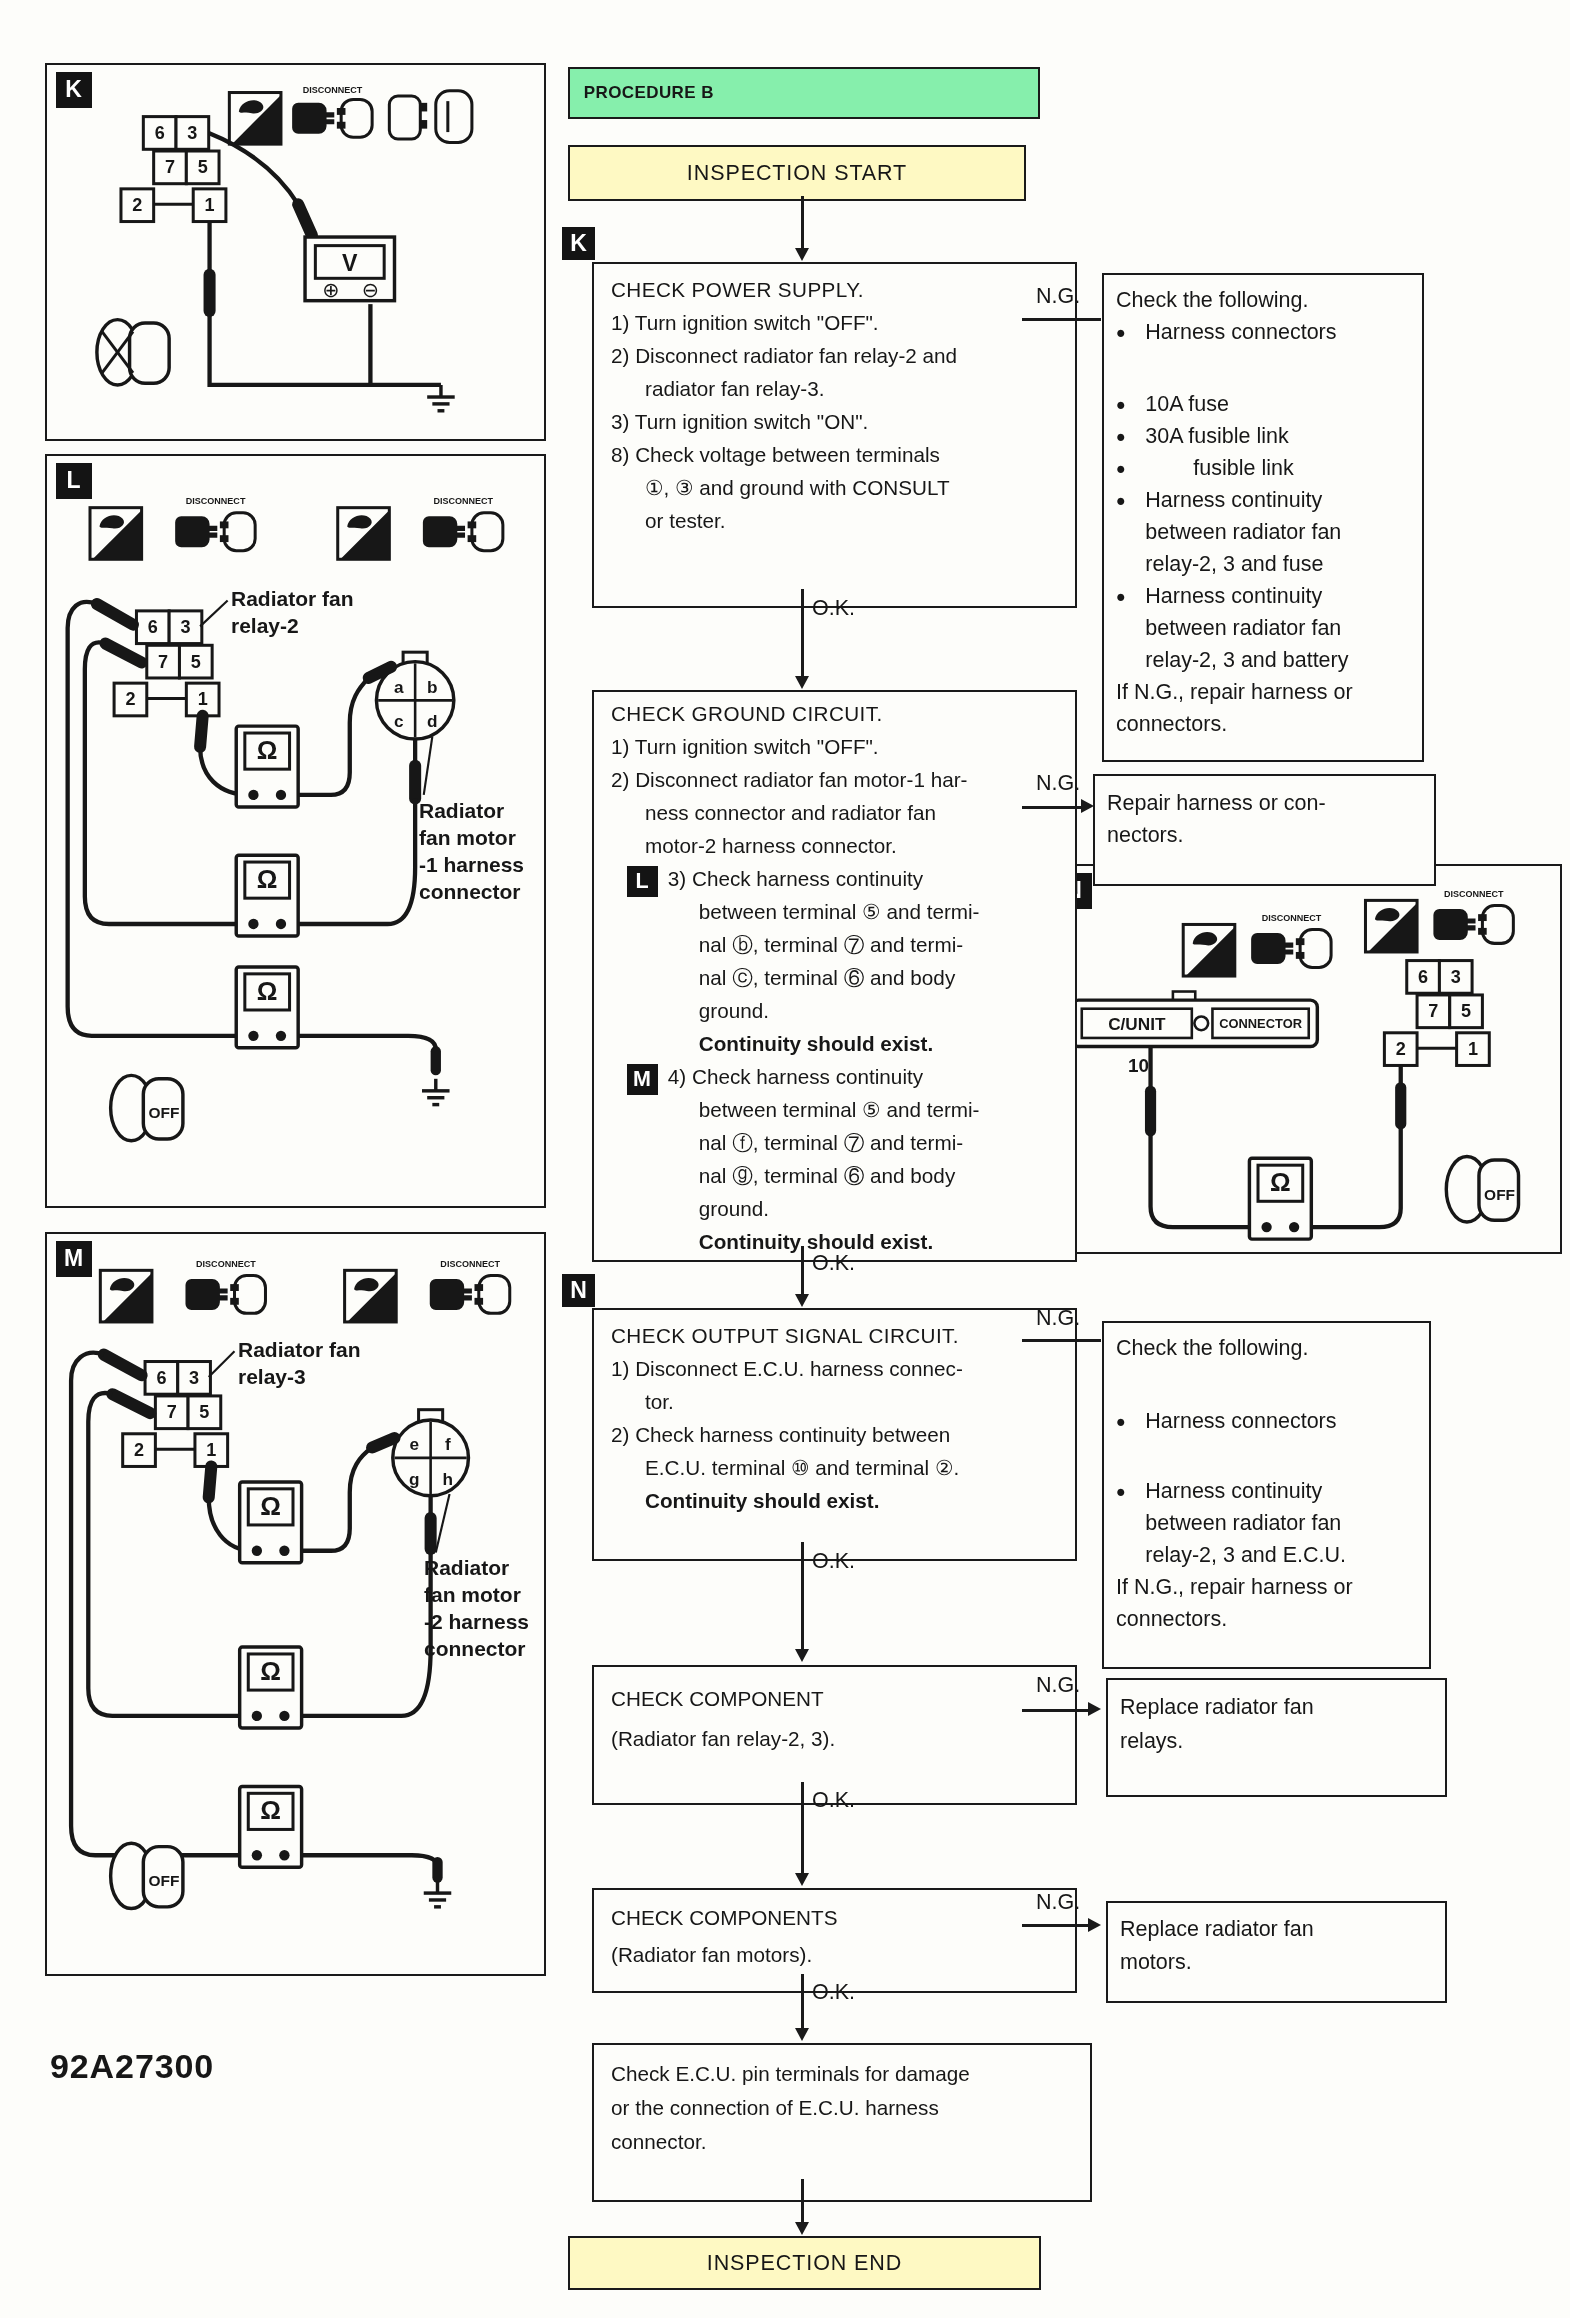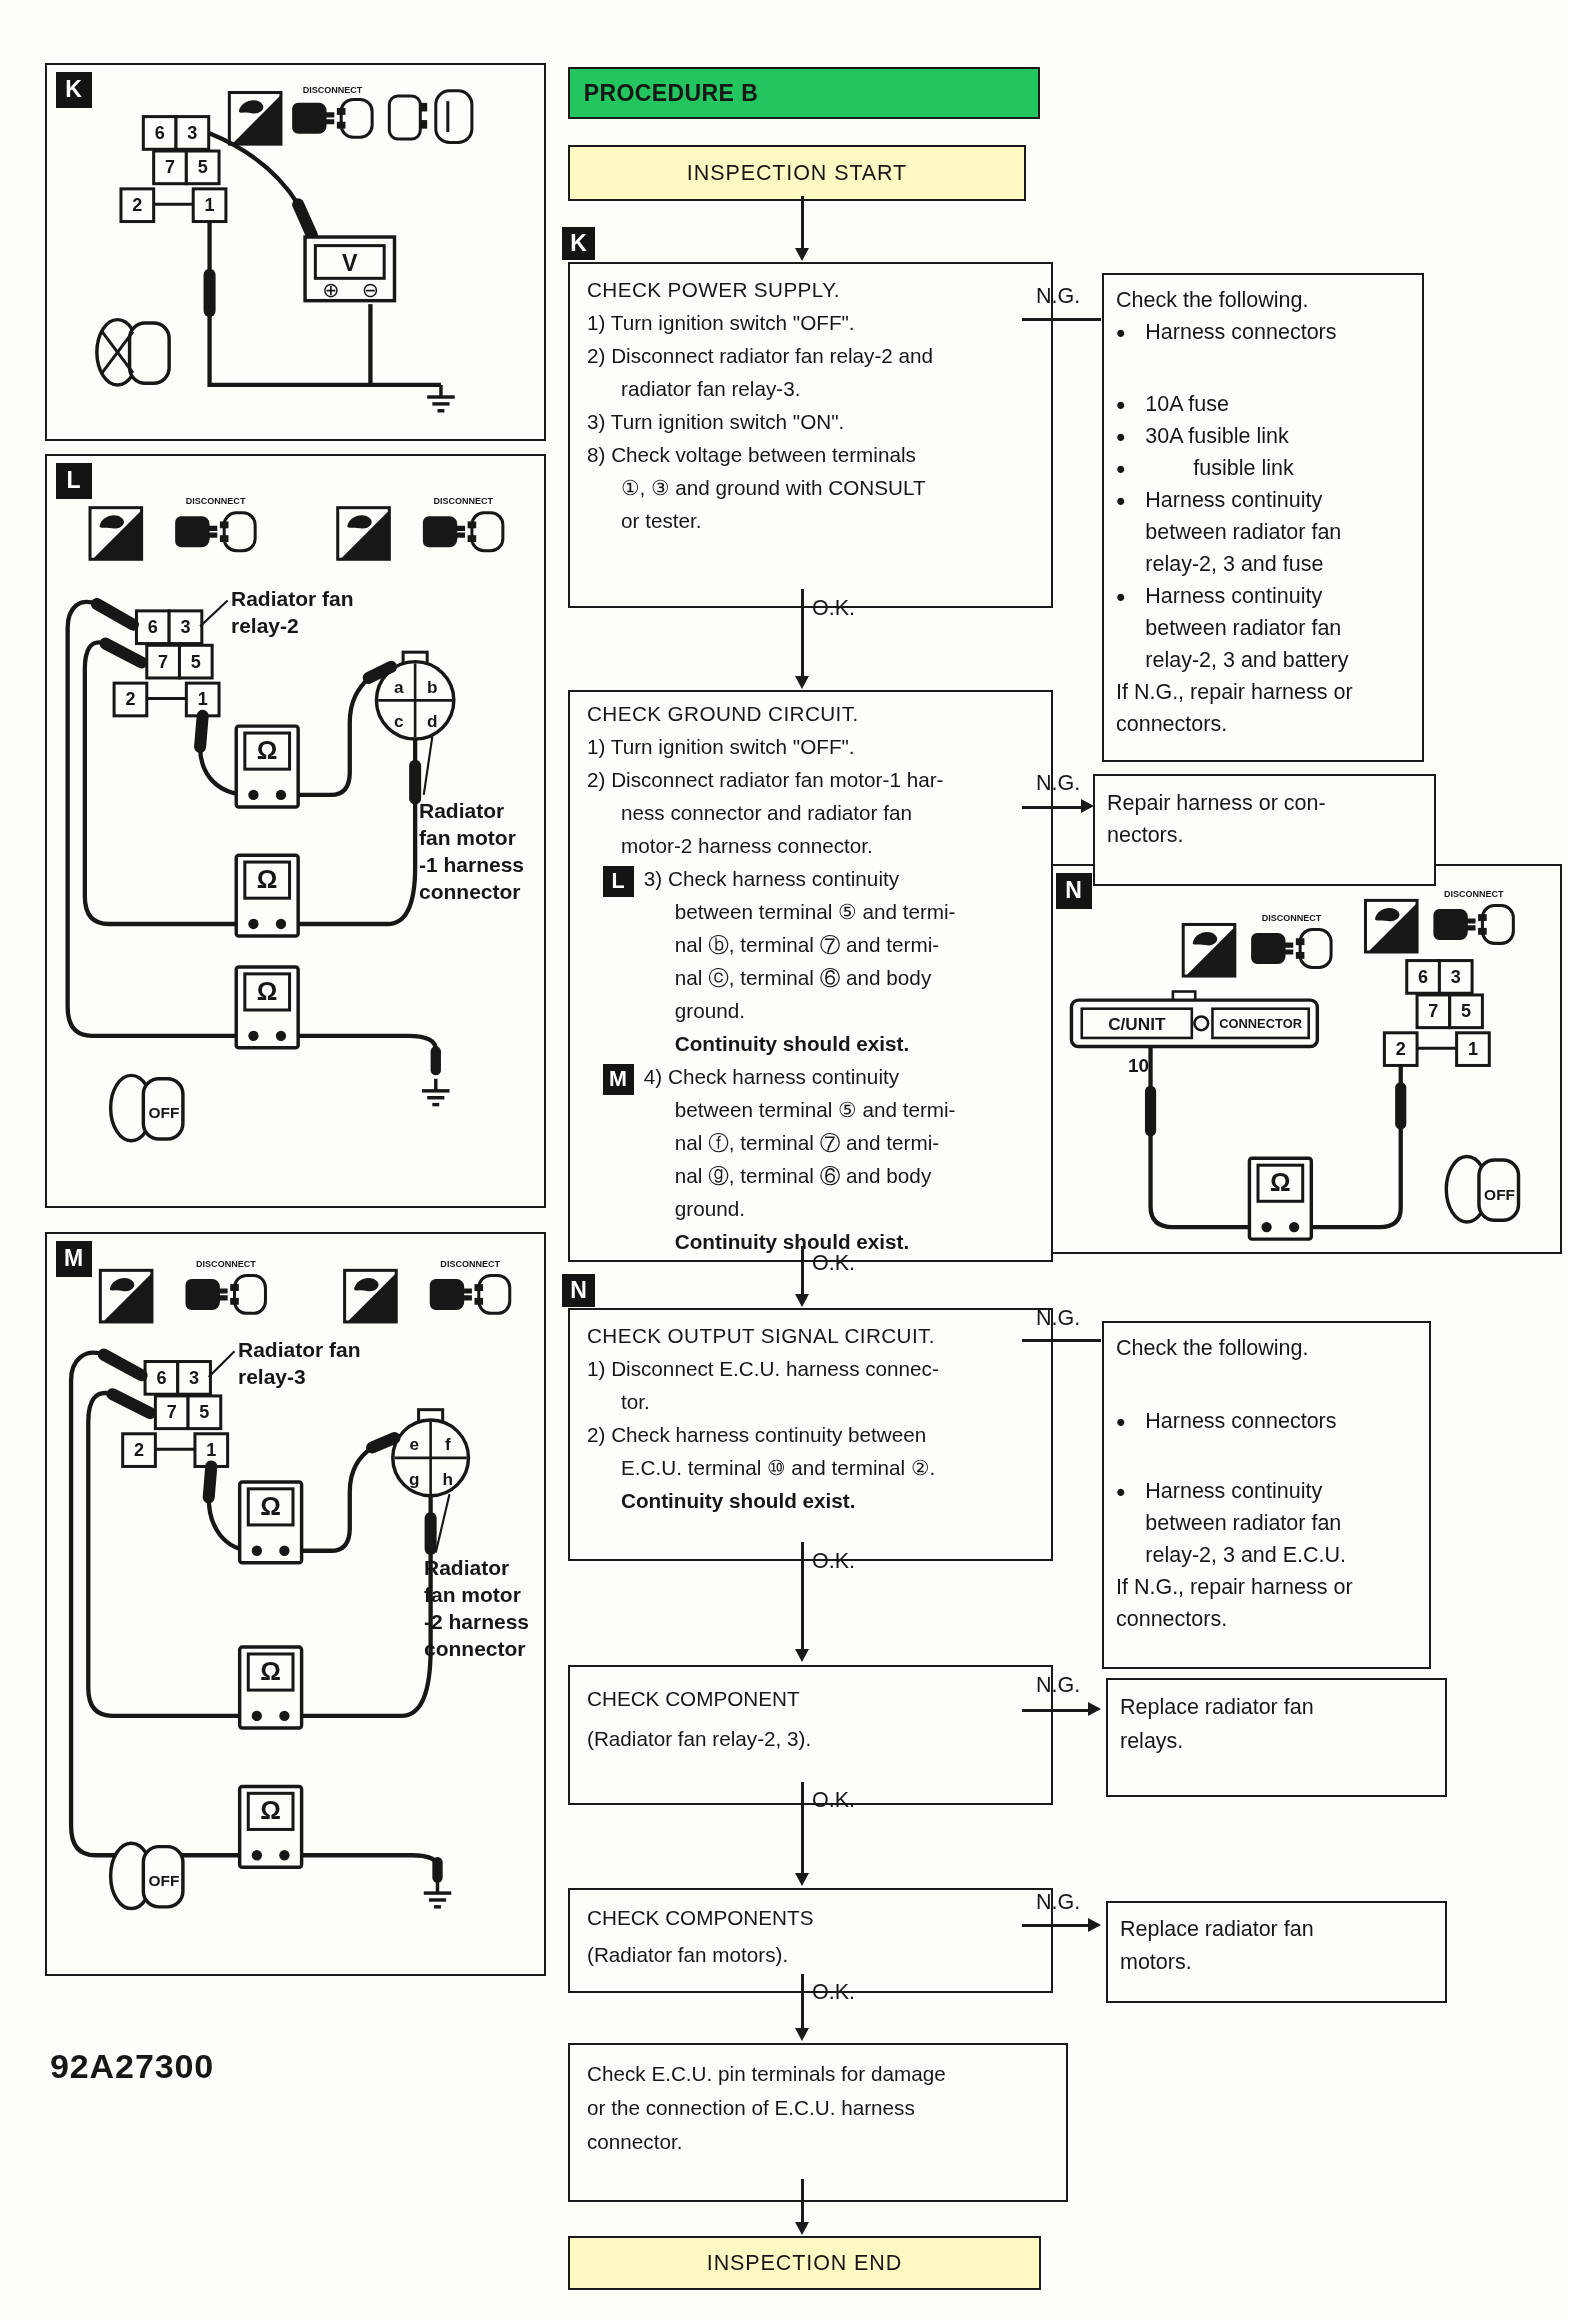--- a/index.html
+++ b/index.html
@@ -6,25 +6,25 @@
   .page{position:relative;width:1571px;height:2319px;background:#fdfdfa;color:#171717;
         font-family:"Liberation Sans",sans-serif;overflow:hidden;}
   .abs{position:absolute;}
   
   .ibox{position:absolute;border:2.6px solid #1a1a1a;background:#fdfdfa;}
   .marker{position:absolute;background:#141414;color:#fff;font-weight:bold;
           display:flex;align-items:center;justify-content:center;font-size:23px;}
   .illab{position:absolute;font-size:21px;font-weight:bold;line-height:27px;white-space:pre-line;}
   
   .fbox{position:absolute;border:2.6px solid #1a1a1a;background:#fdfdfa;font-size:20.7px;line-height:33px;
-        padding:8.6px 10.3px 6.9px 17px;}
+        padding:8.6px 10.3px 6.9px 17px;margin-left:24px;}
   .fnode{position:absolute;border:2.6px solid #1a1a1a;background:#fef9c3;display:flex;align-items:center;
          justify-content:center;font-size:21.5px;letter-spacing:0.9px;}
-  .ptitle{position:absolute;border:2.6px solid #1a1a1a;background:#22c55e;display:flex;align-items:center;
-          font-size:23px;font-weight:bold;padding-left:13.8px;letter-spacing:0.4px;}
+  .ptitle{position:absolute;border:2.6px solid #1a1a1a;background:#86efac;display:flex;align-items:center;
+          font-size:17px;font-weight:bold;padding-left:13.8px;letter-spacing:0.4px;}
   .ftitle{letter-spacing:0.4px;}
   .para{white-space:pre-line;padding-left:34px;text-indent:-34px;}
   .fresult{font-weight:bold;padding-left:34px;}
   .lstep{display:flex;gap:10.3px;margin-left:15.5px;}
   .inmarker{width:31px;height:31px;flex:0 0 31px;background:#141414;color:#fff;font-weight:bold;
             display:flex;align-items:center;justify-content:center;font-size:21.5px;margin-top:3.4px;}
   .sp{padding-left:31px;text-indent:-31px;}
   .sp2{padding-left:31px;}
   
   .sbox{position:absolute;border:2.6px solid #1a1a1a;background:#fdfdfa;font-size:21.5px;line-height:32px;

